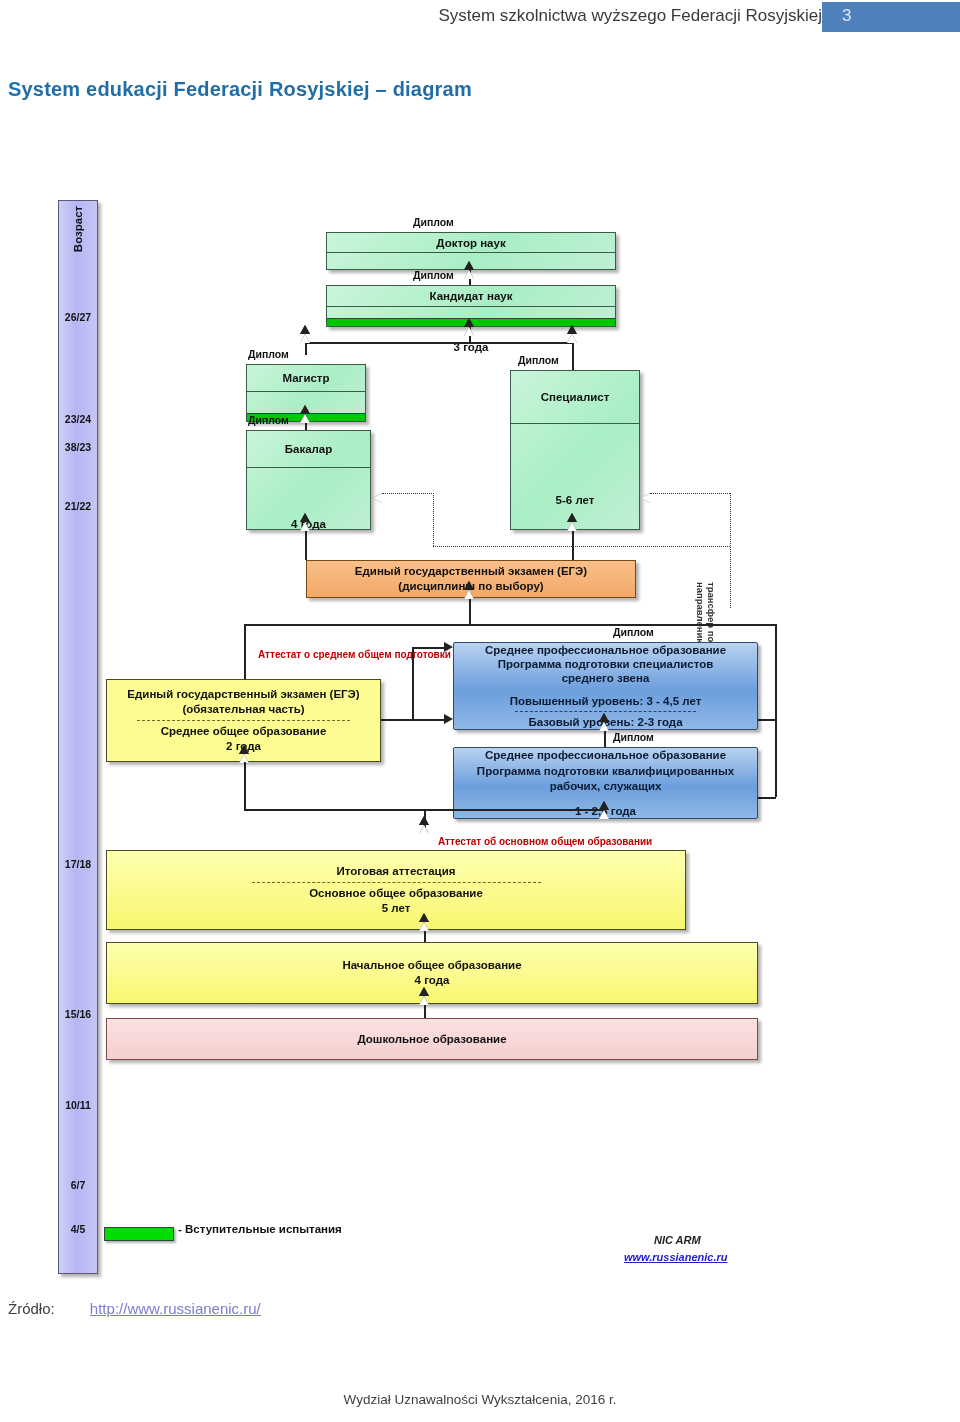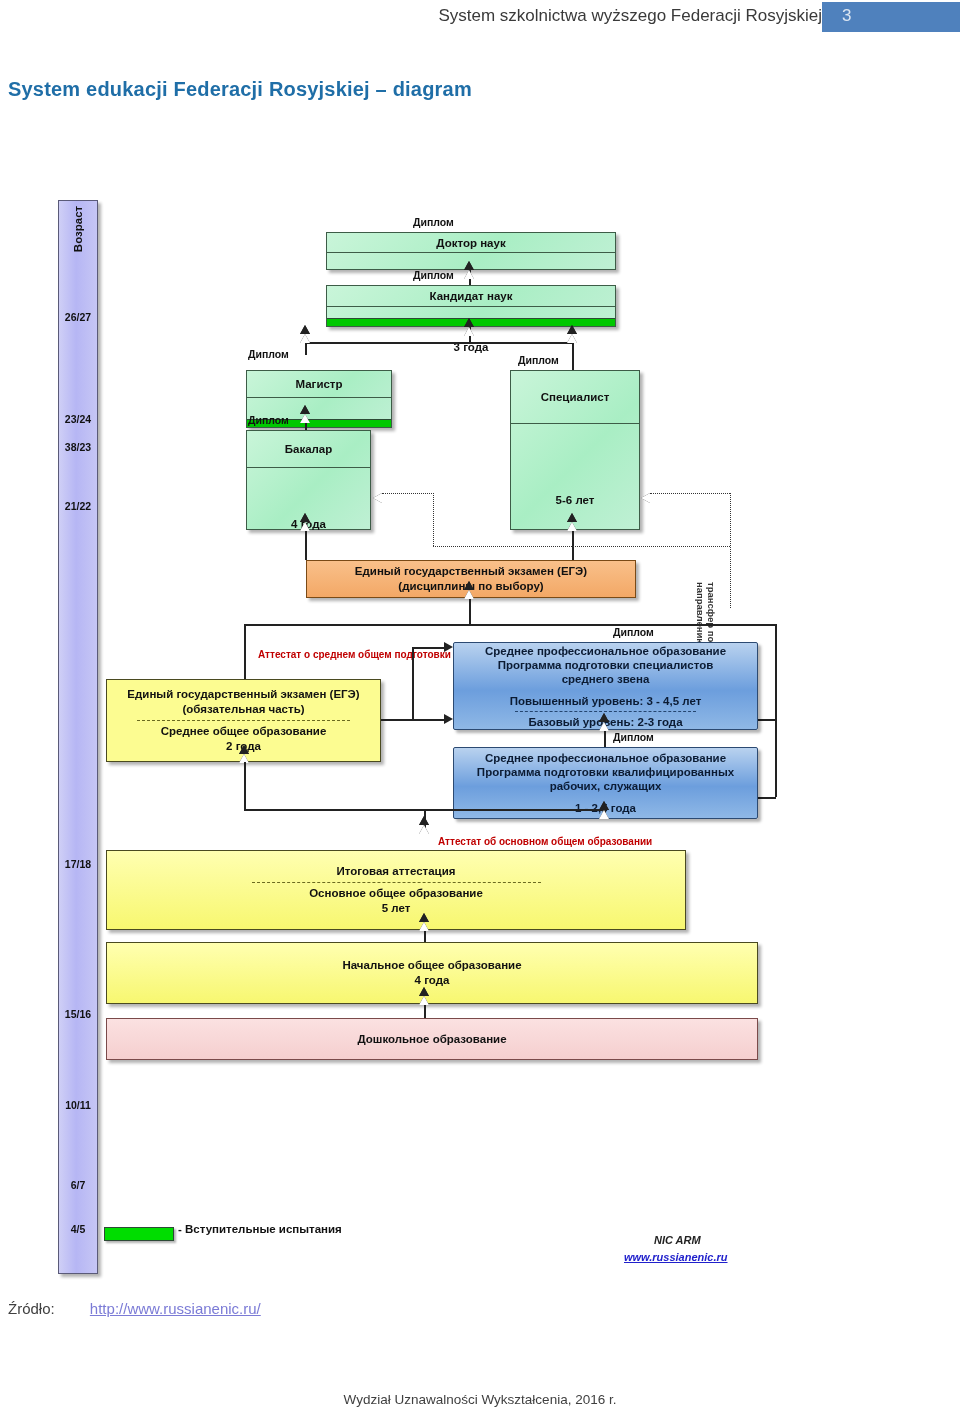--- a/index.html
+++ b/index.html
@@ -73,21 +73,21 @@
   .yellow2{
     border:1.3px solid #4a4a20;
     background:linear-gradient(180deg,#ffffb0 0%,#f7f770 100%);
     display:flex;flex-direction:column;align-items:center;justify-content:center;
   }
   .yellow div,.yellow2 div{font-size:11.5px;font-weight:bold;color:#111;line-height:15px;}
   
   .blue{
     border:1.3px solid #2c4a72;border-radius:2px;
     background:linear-gradient(180deg,#b9d2ef 0%,#6c9edd 55%,#8fb8e6 100%);
-    display:flex;flex-direction:column;align-items:center;justify-content:center;
+    display:flex;flex-direction:column;align-items:center;justify-content:space-between;
   }
   .blue div{font-size:11.5px;font-weight:bold;color:#0b1b33;line-height:14px;}
   
   .pink{
     border:1.3px solid #7a4a4a;
     background:linear-gradient(180deg,#fbe1e1 0%,#f5cfcf 100%);
     display:flex;align-items:center;justify-content:center;
   }
   .pink div{font-size:11.5px;font-weight:bold;color:#111;}
 
@@ -240,21 +240,21 @@
 
   <div class="vline" style="left:411px;top:135px;height:15px"></div>
   <div class="ar-up-hollow" style="left:406px;top:135px"></div>
   <div class="hline" style="left:247px;top:150px;width:268px"></div>
   <div class="vline" style="left:247px;top:150px;height:13px"></div>
   <div class="ar-up-hollow" style="left:242px;top:142px"></div>
   <div class="vline" style="left:514px;top:150px;height:28px"></div>
   <div class="ar-up-hollow" style="left:509px;top:142px"></div>
 
   <div class="cap" style="left:190px;top:156px">Диплом</div>
-  <div class="bx green" style="left:188px;top:178px;width:146px;height:58px">
+  <div class="bx green" style="left:188px;top:172px;width:120px;height:58px">
     <div class="hdr" style="height:26px">Магистр</div>
     <div class="bod" style="height:24px">2 года</div>
     <div class="greenbar"></div>
   </div>
 
   <div class="vline" style="left:247px;top:230px;height:12px"></div>
   <div class="ar-up-hollow" style="left:242px;top:222px"></div>
 
   <div class="cap" style="left:190px;top:222px">Диплом</div>
   <div class="bx green" style="left:188px;top:238px;width:125px;height:100px">

